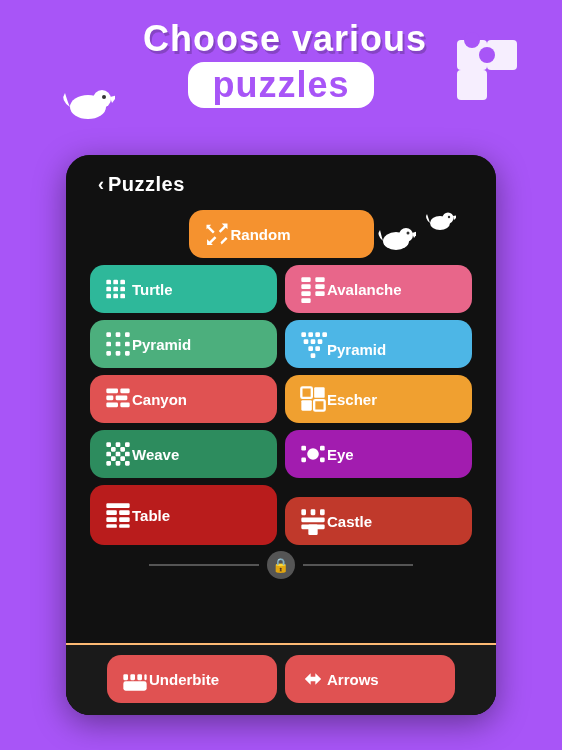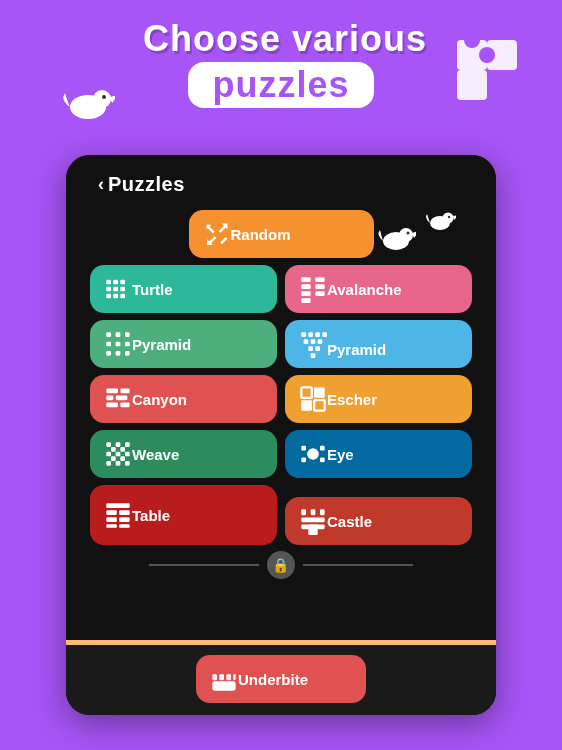--- a/index.html
+++ b/index.html
@@ -152,21 +152,21 @@
       outline: none;
     }
 
     .btn-orange { background: #f5922f; }
     .btn-teal { background: #2eb89a; }
     .btn-green { background: #4caf7d; }
     .btn-blue { background: #4db6e6; align-items: flex-end; }
     .btn-red { background: #e05252; }
     .btn-pink { background: #e8668a; }
     .btn-dark-green { background: #2d8c5e; }
-    .btn-yellow-green { background: #0369a1; }
+    .btn-yellow-green { background: #a21caf; }
     .btn-amber { background: #f0a030; }
     .btn-dark-teal { background: #b91c1c; }
     .btn-bordeaux { background: #c0392b; margin-top: 12px; }
 
     .icon-box {
       width: 28px;
       height: 28px;
       flex-shrink: 0;
       display: flex;
       align-items: center;
@@ -203,21 +203,21 @@
       font-size: 14px;
       color: #aaa;
     }
 
     .bottom-bar {
       position: absolute;
       bottom: 0;
       left: 0;
       right: 0;
       background: #1a1a1a;
-      border-top: 5px solid #fdba74;
+      border-top: 2px solid #fdba74;
       display: flex;
       justify-content: center;
       align-items: center;
       padding: 10px 16px 12px;
       gap: 8px;
     }
 
     .btn-label {
       font-size: 15px;
       font-weight: 900;
@@ -465,16 +465,24 @@
           <svg viewBox="0 0 24 24" fill="white">
             <rect x="2" y="14" width="20" height="8" rx="2"></rect>
             <rect x="2" y="8" width="4" height="5" rx="1"></rect>
             <rect x="8" y="8" width="4" height="5" rx="1"></rect>
             <rect x="14" y="8" width="4" height="5" rx="1"></rect>
             <rect x="20" y="8" width="2" height="5" rx="1"></rect>
           </svg>
         </div>
         <span class="btn-label">Underbite</span>
       </button>
+      <button class="puzzle-btn btn-red" style="max-width:170px;">
+        <div class="icon-box">
+          <svg viewBox="0 0 24 24" fill="white">
+            <path d="M5 12 L10 7 L10 10 L14 10 L14 7 L19 12 L14 17 L14 14 L10 14 L10 17 Z" fill="white"></path>
+          </svg>
+        </div>
+        <span class="btn-label">Arrows</span>
+      </button>
     </div>
 
   </div>
 </div>
 
 </body></html>

